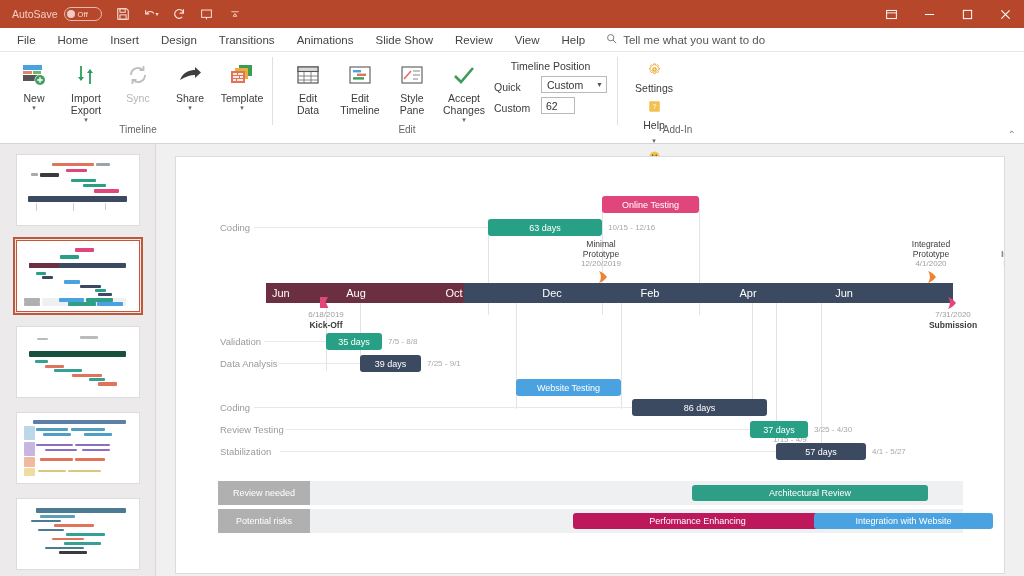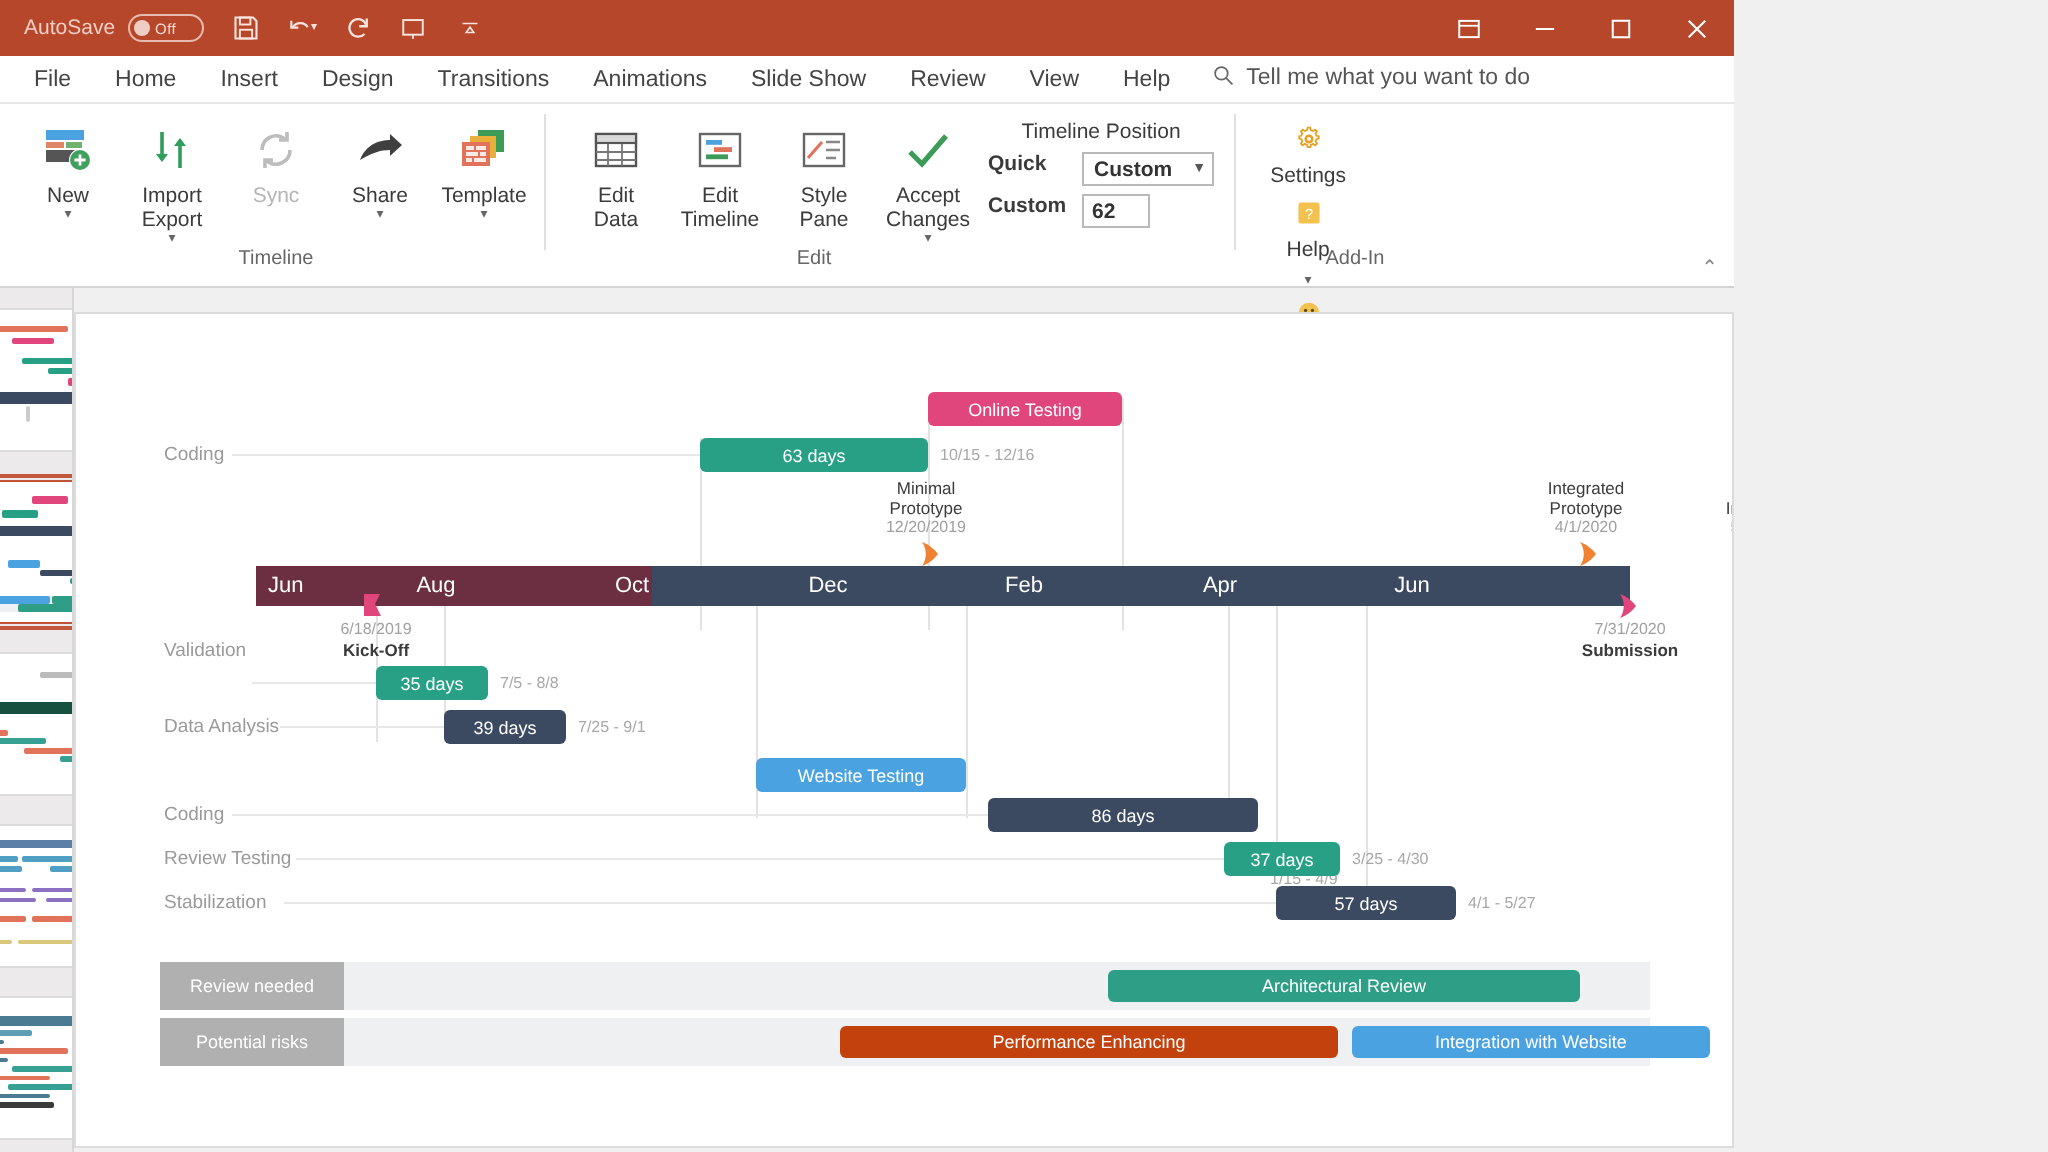--- a/index.html
+++ b/index.html
@@ -2,21 +2,21 @@
 <html><head>
 <meta charset="utf-8">
 <style>
   * { box-sizing: border-box; margin: 0; padding: 0; }
   body {
     width: 1024px; height: 576px;
     font-family: "Liberation Sans", sans-serif;
     background: #f0f0f0; overflow: hidden;
     -webkit-font-smoothing: antialiased;
   }
-  .app { width: 867px; height: 576px; position: relative; display: flex; flex-direction: column; }
+  .app { width: 1024px; height: 576px; position: relative; display: flex; flex-direction: column; }
 
   
   .titlebar {
     height: 28px; background: #b7472a; display: flex; align-items: center;
     padding: 0 6px; flex: none; position: relative;
   }
   .qat { display: flex; align-items: center; gap: 2px; }
   .autosave {
     display: flex; align-items: center; gap: 6px; color: #f3cfc6;
     font-size: 10.5px; padding: 0 6px; height: 20px;
@@ -70,21 +70,21 @@
     font-size: 10.5px; color: #3b3b3b; line-height: 12px; padding-top: 4px; text-align: center;
   }
   .bigbtn.disabled { color: #b5b5b5; }
   .bigbtn .ic { height: 30px; display: flex; align-items: center; justify-content: center; }
   .bigbtn .cap { padding-top: 2px; }
   .caret { font-size: 7px; line-height: 7px; color: #666; }
 
   
   .tpos { display: flex; flex-direction: column; padding: 4px 6px 0 4px; font-size: 10.5px; color: #3b3b3b; }
   .tpos-title { text-align: center; padding-bottom: 4px; }
-  .tpos-row { display: flex; align-items: flex-start; gap: 5px; margin-bottom: 4px; font-weight: bold; }
+  .tpos-row { display: flex; align-items: flex-end; gap: 5px; margin-bottom: 4px; }
   .tpos-row label { width: 42px; }
   .combo {
     width: 66px; height: 17px; border: 1px solid #b9b9b9; background: #fff;
     display: flex; align-items: center; justify-content: space-between;
     padding: 0 3px 0 5px; font-size: 10.5px; color: #333;
   }
   .combo .cv { font-size: 7px; color: #555; }
   .numbox {
     width: 34px; height: 17px; border: 1px solid #b9b9b9; background: #fff;
     display: flex; align-items: center; padding-left: 4px; font-size: 10.5px; color: #333;
@@ -613,21 +613,21 @@
 
           <div class="ms-label" style="left:95px;top:153px;width:110px;">
             <div class="ms-date">6/18/2019</div>
             <div style="font-weight:bold">Kick-Off</div>
           </div>
           <div class="ms-label" style="left:722px;top:153px;width:110px;">
             <div class="ms-date">7/31/2020</div>
             <div style="font-weight:bold">Submission</div>
           </div>
 
-          <div class="rowlabel" style="left:44px;top:163px;">Validation</div>
+          <div class="rowlabel" style="left:44px;top:179px;">Validation</div>
           <div class="rowline" style="left:88px;top:184px;width:62px;"></div>
           <div class="bar green" style="left:150px;top:176px;width:56px;">
             <span>35 days</span>
           </div>
           <div class="datetext" style="left:212px;top:180px;">7/5 - 8/8</div>
 
           <div class="rowlabel" style="left:44px;top:201px;">Data Analysis</div>
           <div class="rowline" style="left:102px;top:206px;width:82px;"></div>
           <div class="bar navy" style="left:184px;top:198px;width:61px;text-align:right;">
             <span>39 days</span>
@@ -664,21 +664,21 @@
             <div class="swim-track">
               <div class="swim-bar" style="left:382px;width:236px;background:#2e9e86;">
                 <span>Architectural Review</span>
               </div>
             </div>
           </div>
 
           <div class="swim" style="left:42px;top:352px;width:745px;">
             <div class="swim-label">Potential risks</div>
             <div class="swim-track">
-              <div class="swim-bar" style="left:248px;width:249px;background:#c2410c;">
+              <div class="swim-bar" style="left:263px;width:249px;background:#be185d;">
                 <span>Performance Enhancing</span>
               </div>
               <div class="swim-bar" style="left:504px;width:179px;background:#4aa3e0;">
                 <span>Integration with Website</span>
               </div>
             </div>
           </div>
 
         </div>
       </div>

